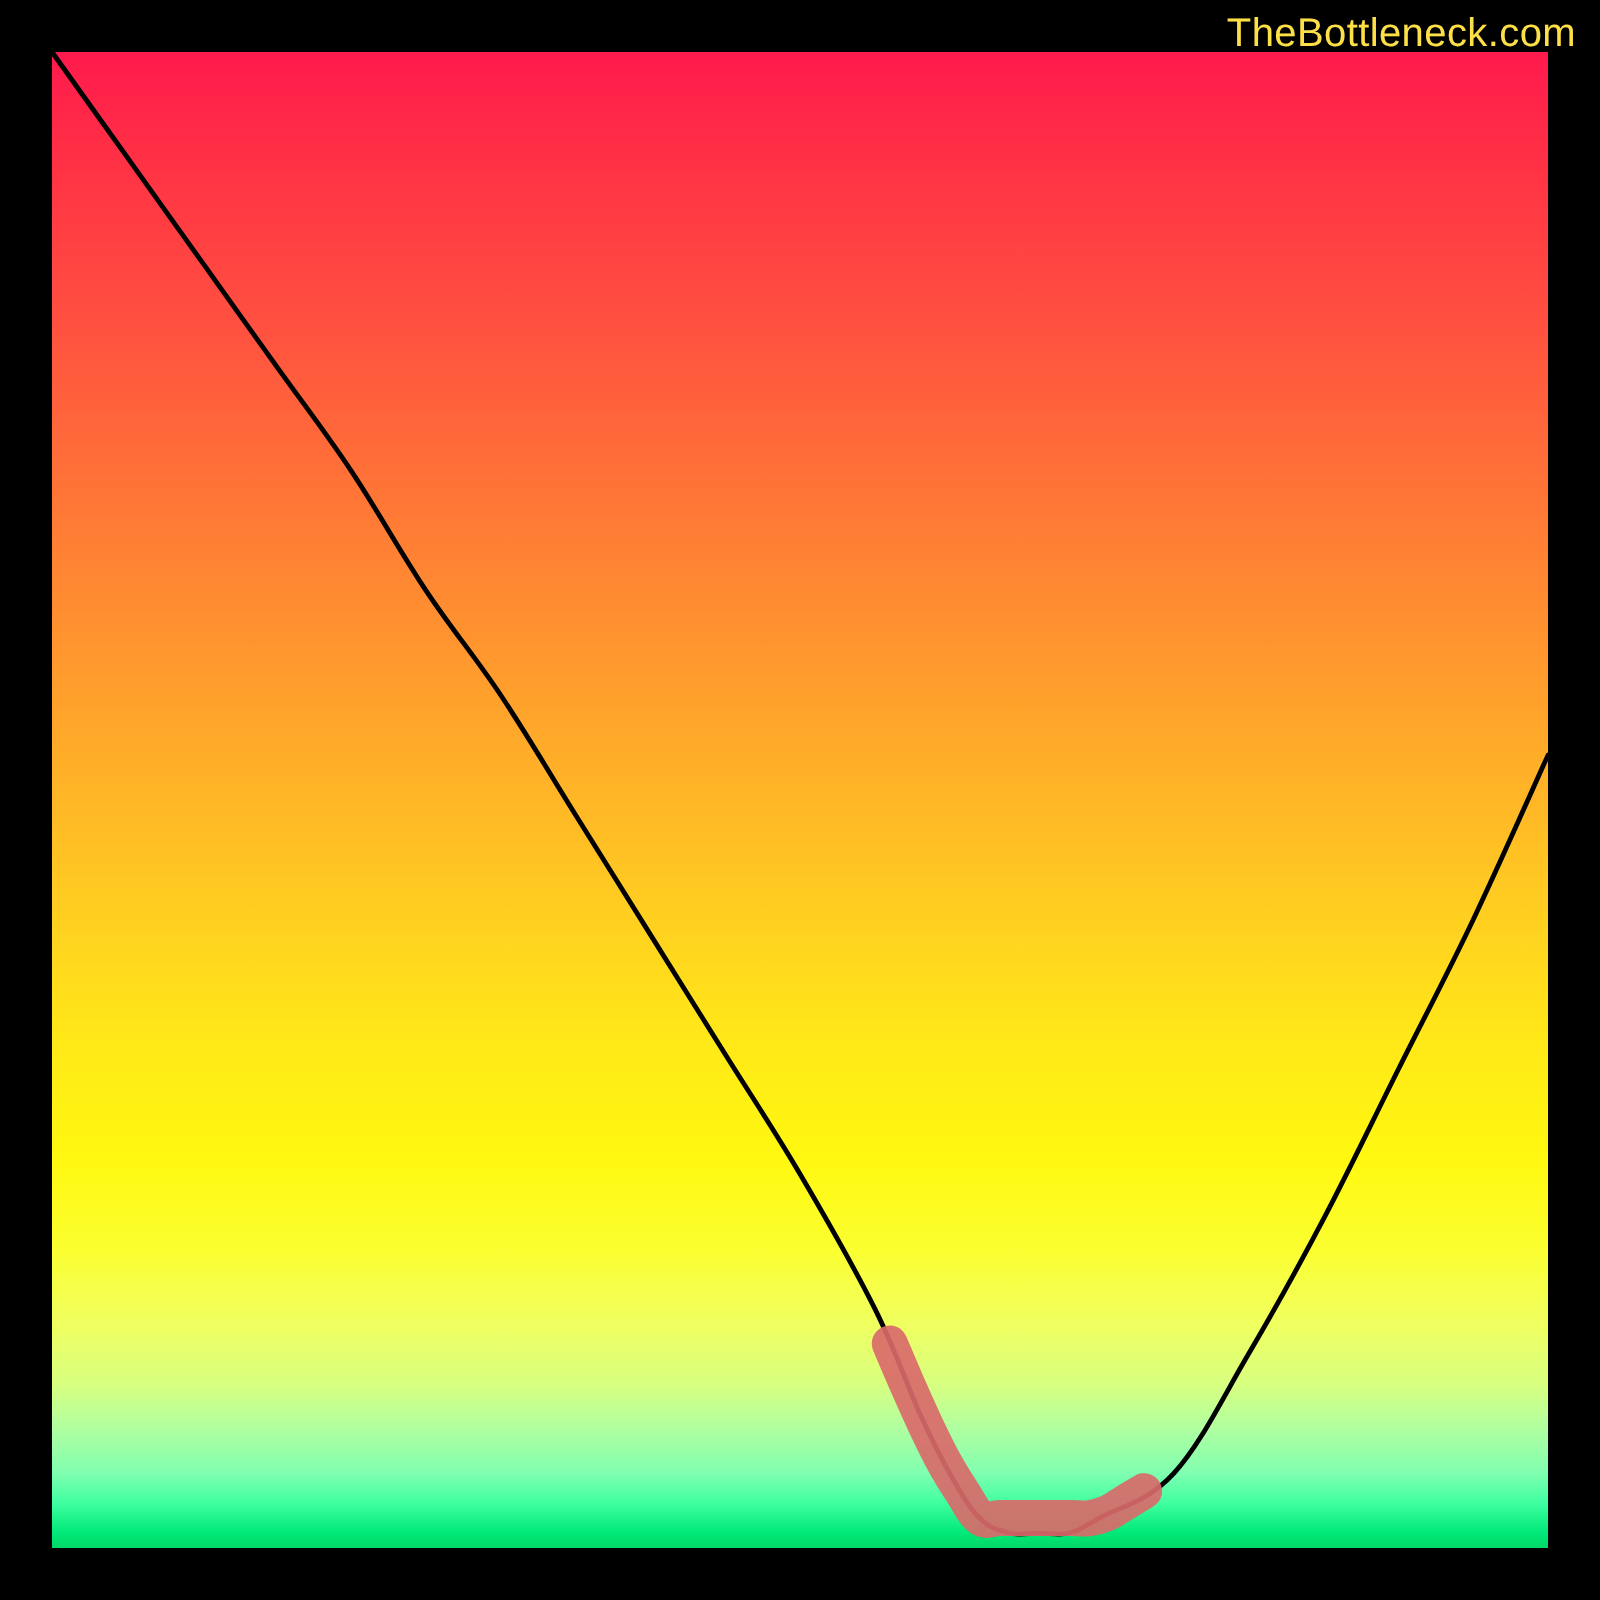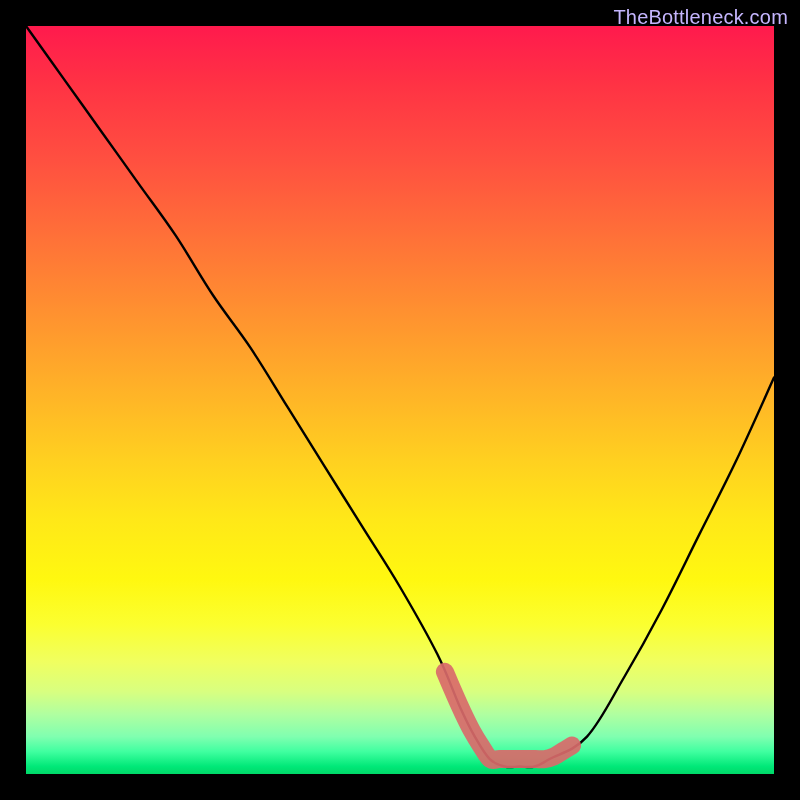--- a/index.html
+++ b/index.html
@@ -41,21 +41,21 @@
       #00e878 99%,
       #00d868 100%
     );
   }
   .watermark {
     position: absolute;
     top: 6px;
     right: 12px;
     font-family: Arial, Helvetica, sans-serif;
     font-size: 20px;
-    color: #c4b5fd;
+    color: #fde047;
     font-weight: 500;
     letter-spacing: 0.2px;
   }
   svg.curve {
     position: absolute;
     left: 0;
     top: 0;
     width: 748px;
     height: 748px;
     overflow: visible;

